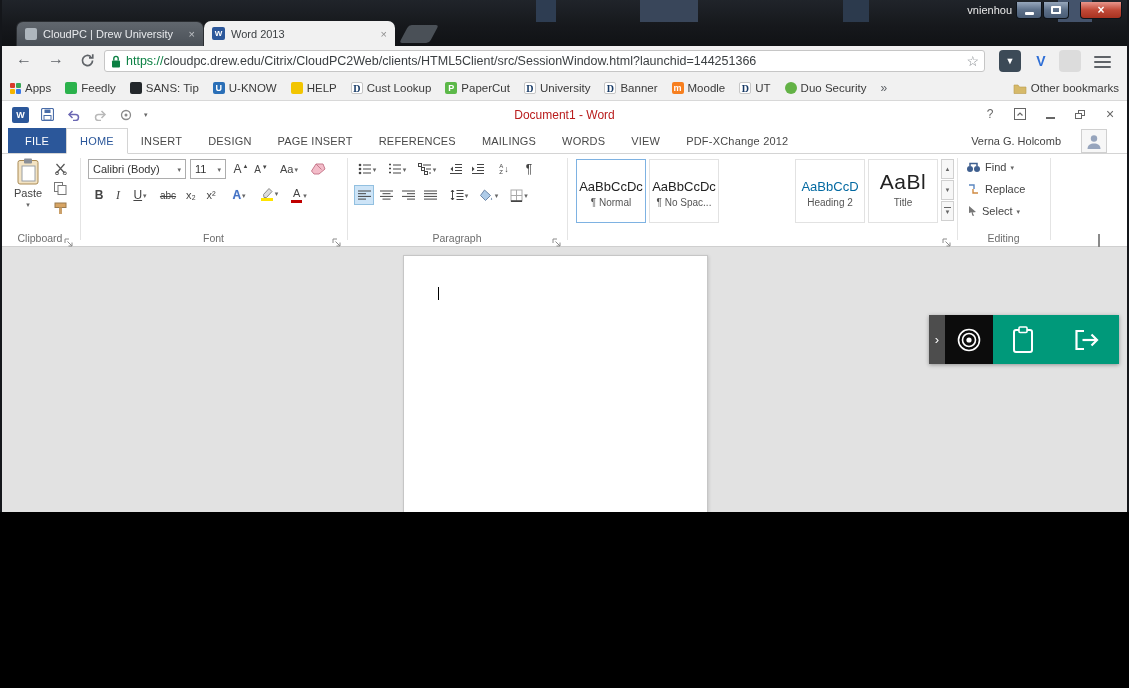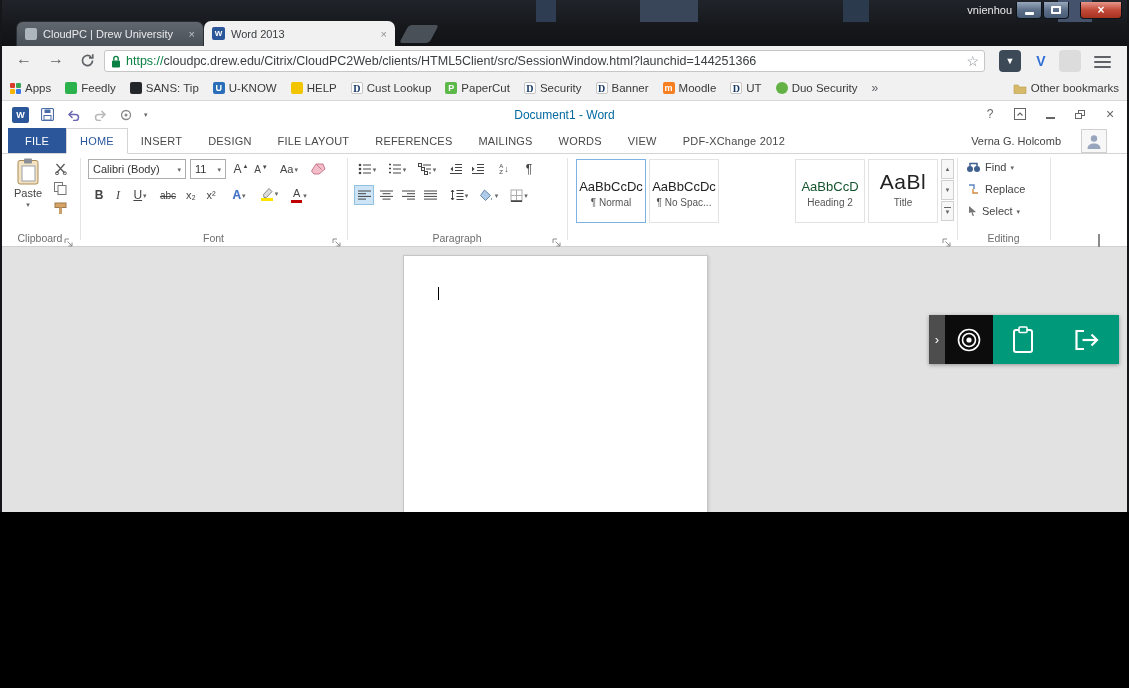--- a/index.html
+++ b/index.html
@@ -36,21 +36,21 @@
 .bm{display:flex;align-items:center;gap:4px;margin-right:14px;white-space:nowrap}
 .bmi{width:12px;height:12px;border-radius:2px;display:flex;align-items:center;justify-content:center;font-size:9px;font-weight:bold;color:#fff;flex:0 0 auto}
 .bmi.drew{background:#fff;border:1px solid #c6c6c6;color:#173a66;font-family:"Liberation Serif",serif;font-size:10px}
 .appsgrid{display:grid;grid-template-columns:5px 5px;grid-gap:1px}
 .appsgrid i{width:5px;height:5px;border-radius:1px;display:block}
 
 #wordtitle{left:0;top:101px;width:1129px;height:27px;background:#fff;display:flex;align-items:center}
 .qat{display:flex;align-items:center;gap:12px;padding-left:12px}
 .wtctl{display:flex;align-items:center;justify-content:center;width:22px;height:18px;color:#666;font-size:12px}
 .wordlogo{width:17px;height:16px;background:#2b579a;border-radius:2px;color:#fff;font-size:9px;font-weight:bold;display:flex;align-items:center;justify-content:center}
-#doctitle{position:absolute;left:0;right:0;text-align:center;font-size:12px;color:#0369a1}
+#doctitle{position:absolute;left:0;right:0;text-align:center;font-size:12px;color:#b91c1c}
 .restore{position:relative;width:11px;height:9px;display:inline-block}
 .r1{position:absolute;left:3px;top:0;width:7px;height:6px;border:1px solid #666}
 .r2{position:absolute;left:0;top:3px;width:7px;height:6px;border:1px solid #666;background:#fff}
 #ribbontabs{left:0;top:128px;width:1129px;height:26px;background:#fff;border-bottom:1px solid #d4d4d4;display:flex;align-items:stretch;padding-left:8px}
 .rtab{display:flex;align-items:center;padding:0 13px;font-size:11px;color:#494949;letter-spacing:.2px}
 .rtab.file{background:#2b579a;color:#fff;padding:0 17px}
 .rtab.active{color:#2b579a;border:1px solid #d4d4d4;border-bottom:1px solid #fff;margin-bottom:-1px;background:#fff}
 #ribbon{left:0;top:154px;width:1129px;height:93px;background:#fff;border-bottom:1px solid #cfcfcf}
 .vsep{top:4px;height:82px;width:1px;background:#e4e4e4}
 .glabel{top:78px;font-size:10.5px;color:#6d6d6d;text-align:center}
@@ -183,21 +183,21 @@
     <div class="bm">
         <span class="bmi drew">D</span>
         <span>Cust Lookup</span>
       </div>
     <div class="bm">
         <span class="bmi" style="background:#5cb849">P</span>
         <span>PaperCut</span>
       </div>
     <div class="bm">
         <span class="bmi drew">D</span>
-        <span>Security</span>
+        <span>University</span>
       </div>
     <div class="bm">
         <span class="bmi drew">D</span>
         <span>Banner</span>
       </div>
     <div class="bm">
         <span class="bmi" style="background:#f77f1f">m</span>
         <span>Moodle</span>
       </div>
     <div class="bm">
@@ -269,21 +269,21 @@
         </span>
       <span class="wtctl" style="font-size:14px">×</span>
     </div>
   </div>
 
   <div id="ribbontabs" class="ab">
     <span class="rtab file">FILE</span>
     <span class="rtab active">HOME</span>
     <span class="rtab">INSERT</span>
     <span class="rtab">DESIGN</span>
-    <span class="rtab">FILE LAYOUT</span>
+    <span class="rtab">PAGE INSERT</span>
     <span class="rtab">REFERENCES</span>
     <span class="rtab">MAILINGS</span>
     <span class="rtab">WORDS</span>
     <span class="rtab">VIEW</span>
     <span class="rtab">PDF-XChange 2012</span>
     <span class="ab" style="right:68px;top:7px;font-size:11px;color:#444">Verna G. Holcomb</span>
     <span class="ab" style="right:22px;top:1px;width:26px;height:24px;border:1px solid #d0d0d0;background:#f7f7f7;display:flex;align-items:center;justify-content:center">
       <svg width="18" height="18">
           <circle cx="9" cy="6.5" r="3.2" fill="#97a5bd"></circle>
           <path d="M2.5 17c0-4 3-5.6 6.5-5.6s6.5 1.6 6.5 5.6" fill="#97a5bd"></path>
@@ -467,21 +467,21 @@
 
     <div class="ab stylecard sel" style="left:576px">
       <div class="sample">AaBbCcDc</div>
       <div class="sname">¶ Normal</div>
     </div>
     <div class="ab stylecard" style="left:649px">
       <div class="sample">AaBbCcDc</div>
       <div class="sname">¶ No Spac...</div>
     </div>
     <div class="ab stylecard" style="left:795px">
-      <div class="sample" style="color:#14532d">AaBbCcD</div>
+      <div class="sample" style="color:#0369a1">AaBbCcD</div>
       <div class="sname">Heading 2</div>
     </div>
     <div class="ab stylecard" style="left:868px">
       <div class="sample" style="font-size:21px;font-weight:300;letter-spacing:.5px">AaBl</div>
       <div class="sname">Title</div>
     </div>
     <div class="ab scrollbtn" style="top:5px">
         <span>▲</span>
       </div>
     <div class="ab scrollbtn" style="top:26px">

